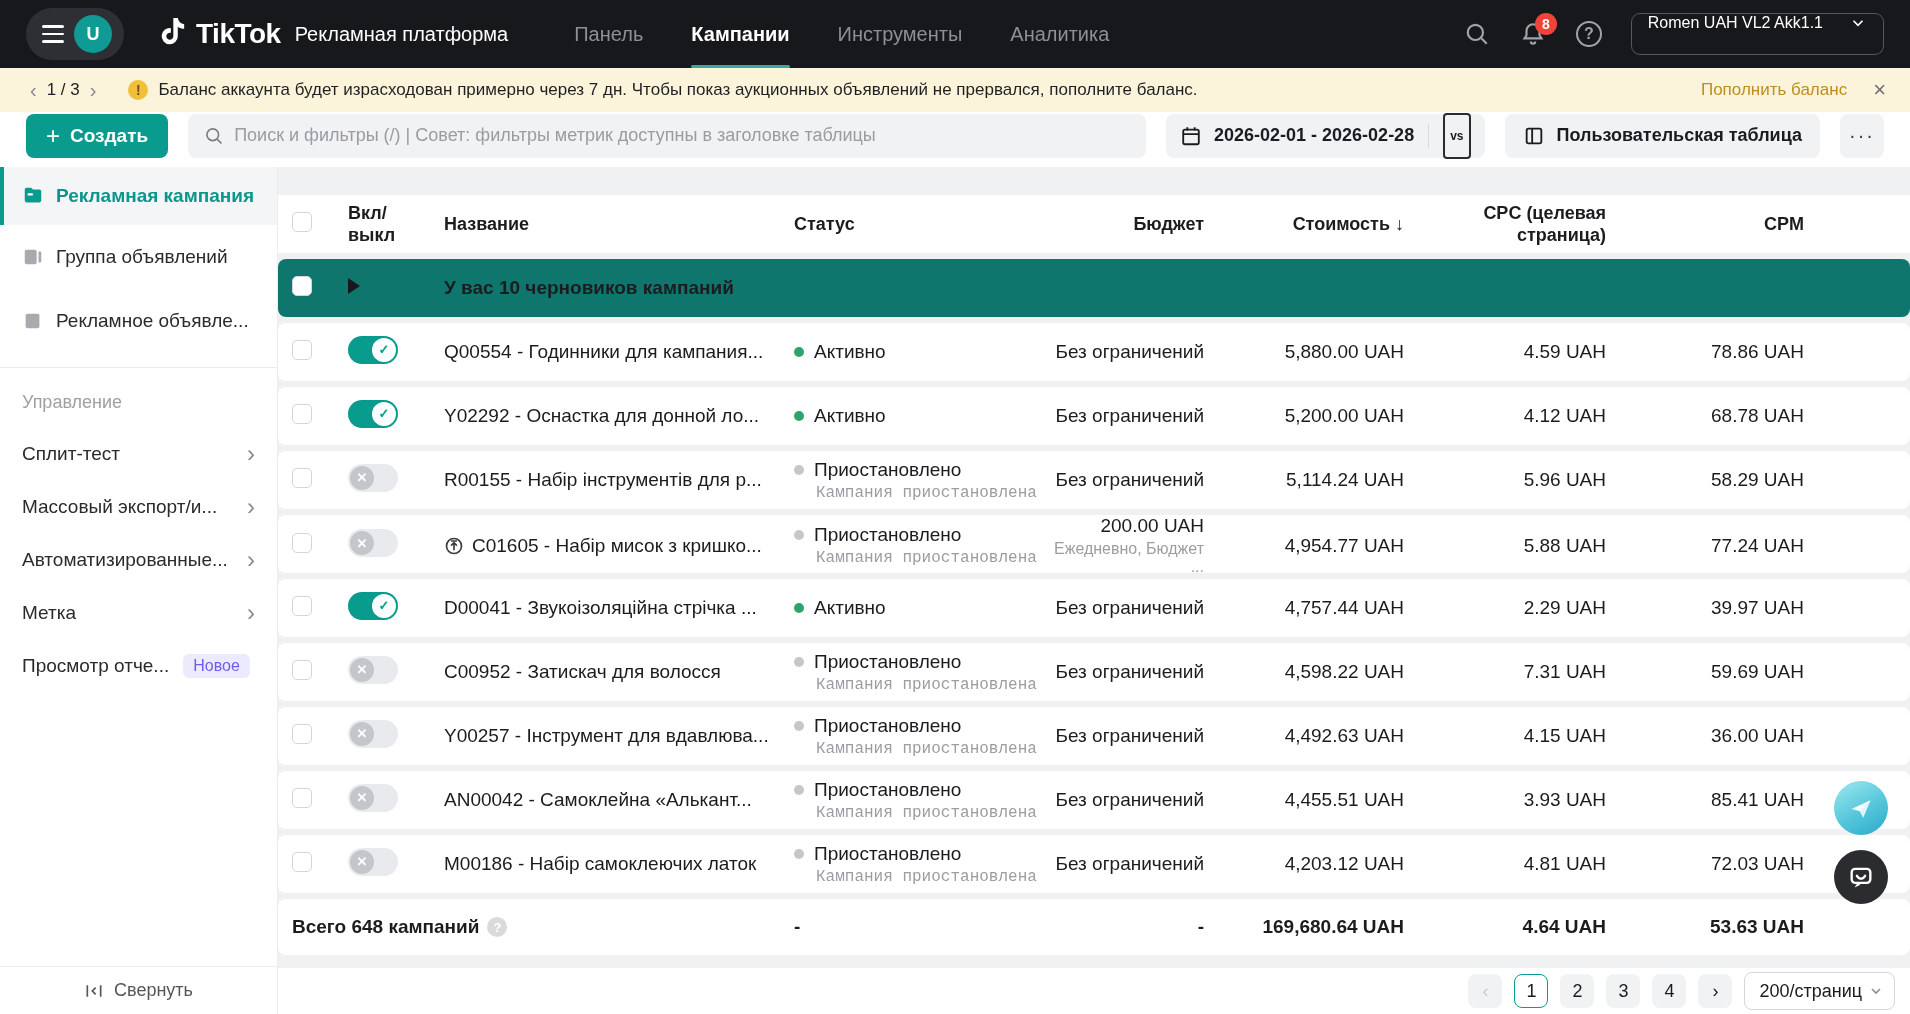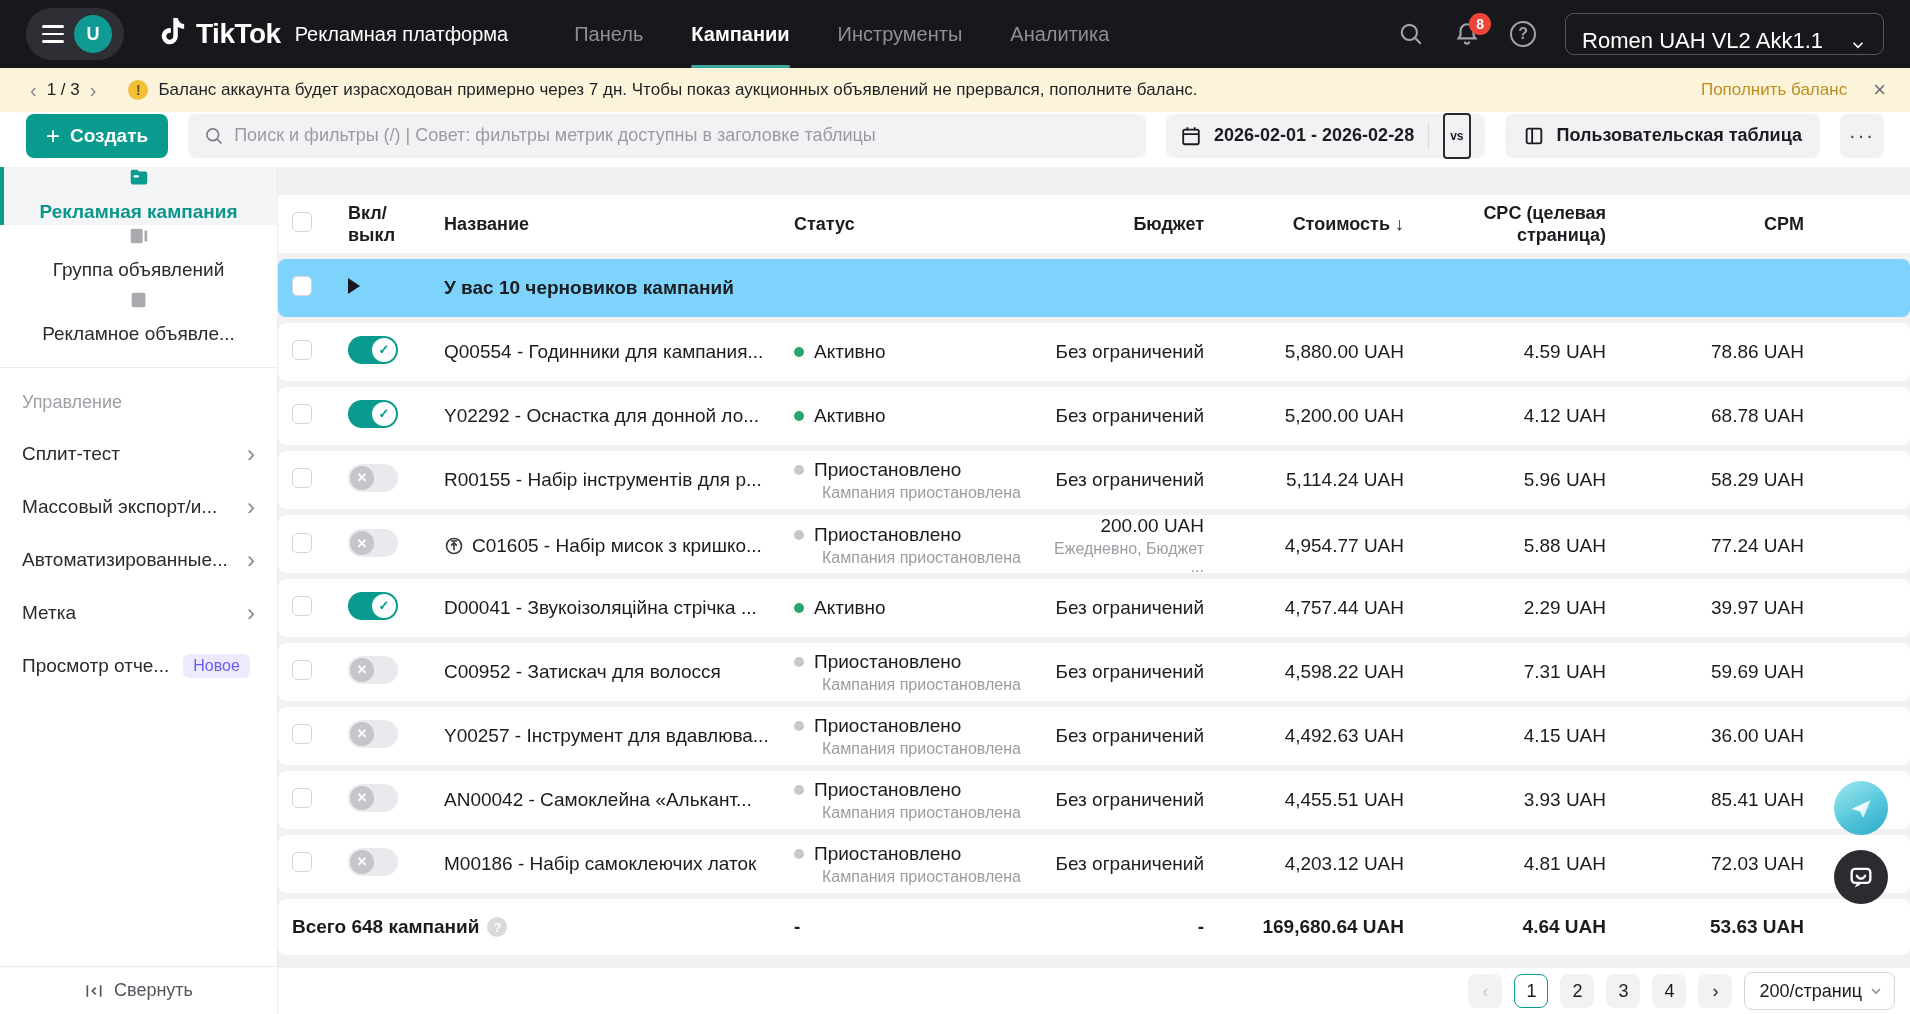--- a/index.html
+++ b/index.html
@@ -17,21 +17,21 @@
   .logo-sub { color:#fff; font-size:20px; margin-left:6px; }
   .topnav { display:flex; gap:48px; margin-left:66px; height:68px; align-items:center; }
   .topnav .nav-item { font-size:20px; color:#8e8f94; height:68px; display:flex; align-items:center; position:relative; cursor:pointer; }
   .topnav .nav-item.active { color:#fff; font-weight:bold; }
   .topnav .nav-item.active::after { content:""; position:absolute; left:0; right:0; bottom:0; height:3px; background:#3aa89f; border-radius:2px; }
   .top-right { margin-left:auto; display:flex; align-items:center; gap:28px; }
   .icon-btn { position:relative; width:28px; height:28px; display:flex; align-items:center; justify-content:center; cursor:pointer; }
   .icon-btn svg { stroke:#a2a3a9; }
   .badge { position:absolute; top:-7px; right:-10px; min-width:22px; height:22px; border-radius:11px; background:#f04438; color:#fff; font-size:14px; font-weight:bold; display:flex; align-items:center; justify-content:center; padding:0 5px; }
   .help-circle { width:26px; height:26px; border:2px solid #a2a3a9; border-radius:50%; color:#a2a3a9; font-size:16px; font-weight:bold; display:flex; align-items:center; justify-content:center; }
-  .account-box { border:1px solid #56575d; border-radius:9px; height:42px; display:flex; align-items:flex-end; gap:26px; padding:0 16px; color:#fff; font-size:22px; cursor:pointer; }
+  .account-box { border:1px solid #56575d; border-radius:9px; height:42px; display:flex; align-items:flex-start; gap:26px; padding:0 16px; color:#fff; font-size:16px; cursor:pointer; }
 
   
   .banner { height:44px; background:#fbf3da; display:flex; align-items:center; padding:0 24px; font-size:17px; }
   .banner .pg-chevron { color:#86878d; font-size:20px; cursor:pointer; padding:0 6px; }
   .banner .pg-text { color:#1f2023; margin:0 4px; }
   .warn-dot { width:20px; height:20px; border-radius:50%; background:#f2c037; color:#6b5413; font-weight:bold; font-size:14px; display:flex; align-items:center; justify-content:center; margin:0 10px 0 26px; }
   .banner-msg { color:#1f2023; }
   .banner-right { margin-left:auto; display:flex; align-items:center; gap:26px; }
   .banner-action { color:#bd8e1e; cursor:pointer; }
   .banner-close { color:#6e6f75; font-size:22px; cursor:pointer; }
@@ -45,58 +45,58 @@
   .search-box input::placeholder { color:#9b9ca2; }
   .date-btn { background:#f1f2f4; border-radius:8px; height:44px; display:flex; align-items:center; gap:12px; padding:0 14px; font-size:18px; font-weight:bold; cursor:pointer; }
   .date-divider { width:1px; height:26px; background:#d8d9dc; margin:0 2px; }
   .vs-badge { border:2px solid #2a2b2e; border-radius:4px; font-size:12px; font-weight:bold; padding:15px 5px; line-height:1; }
   .table-btn { background:#f1f2f4; border-radius:8px; height:44px; display:flex; align-items:center; gap:12px; padding:0 18px; font-size:18px; font-weight:bold; cursor:pointer; }
   .more-btn { background:#f1f2f4; border-radius:8px; height:44px; width:44px; display:flex; align-items:center; justify-content:center; font-size:20px; letter-spacing:2px; color:#3a3b40; cursor:pointer; }
 
   
   .main { display:flex; height:847px; }
   .sidebar { width:278px; background:#fff; border-right:1px solid #ececee; position:relative; flex-shrink:0; }
-  .side-item { height:64px; display:flex; align-items:center; gap:12px; padding:0 22px; font-size:19px; color:#2a2b2f; cursor:pointer; position:relative;flex-direction:column; }
+  .side-item { height:64px; display:flex; align-items:center; gap:12px; padding:0 22px; font-size:19px; color:#2a2b2f; cursor:pointer; position:relative; }
   .side-item.active { height:58px; background:#f4f5f7; color:#0b968b; font-weight:bold; }
   .side-item.active::before { content:""; position:absolute; left:0; top:0; bottom:0; width:4px; background:#0a9b8f; }
   .side-divider { height:1px; background:#ececee; margin:14px 0; }
   .side-section { color:#9fa0a5; font-size:18px; padding:10px 22px 14px; }
   .mgmt-item { height:53px; display:flex; align-items:center; padding:0 22px; font-size:19px; color:#2a2b2f; cursor:pointer; }
   .mgmt-item .chev { margin-left:auto; color:#8b8c92; font-size:24px; line-height:1; }
   .new-badge { margin-left:14px; background:#ecebfd; color:#6f5bf0; font-size:16px; border-radius:6px; padding:3px 10px; }
   .collapse-bar { position:absolute; bottom:0; left:0; right:0; height:48px; border-top:1px solid #ececee; display:flex; align-items:center; justify-content:center; gap:10px; color:#55565c; font-size:18px; cursor:pointer; background:#fff; }
 
   
   .content { flex:1; padding-top:28px; background:#f0f1f3; display:flex; flex-direction:column; }
   .trow { display:grid; grid-template-columns:56px 96px 350px 250px 160px 200px 202px 198px; align-items:center; padding-left:14px; }
   .thead { background:#fff; height:58px; margin-bottom:6px; font-weight:bold; font-size:18px; }
   .thead .hc { line-height:1.25; }
   .num { text-align:right; }
-  .drafts-row { background:#7dd3fc; height:58px; margin-bottom:6px; border-radius:8px; }
+  .drafts-row { background:#0f766e; height:58px; margin-bottom:6px; border-radius:8px; }
   .drafts-label { grid-column:3 / 9; font-weight:bold; font-size:19px; }
   .data-row { background:#fff; height:58px; margin-bottom:6px; border-radius:8px; font-size:19px; }
   .checkbox { width:20px; height:20px; border:1.5px solid #d4d5d9; border-radius:5px; background:#fff; display:inline-block; cursor:pointer; }
   .expander { width:0; height:0; border-left:12px solid #17181c; border-top:8px solid transparent; border-bottom:8px solid transparent; display:inline-block; cursor:pointer; }
   .toggle { width:50px; height:28px; border-radius:14px; position:relative; display:inline-block; cursor:pointer; }
   .toggle .knob { position:absolute; top:2px; width:24px; height:24px; border-radius:50%; display:flex; align-items:center; justify-content:center; font-size:13px; font-weight:bold; }
   .toggle .check, .toggle .cross { display:none; }
   .toggle.on { background:#0a9b8f; }
   .toggle.on .knob { right:2px; background:#fff; color:#0a9b8f; }
   .toggle.on .check { display:block; }
   .toggle.off { background:#e9eaed; }
   .toggle.off .knob { left:2px; background:#c4c6cb; color:#fff; }
   .toggle.off .cross { display:block; }
   .c-name { display:flex; align-items:center; gap:8px; padding-right:18px; white-space:nowrap; overflow:hidden; }
   .c-name svg { flex-shrink:0; }
   .status-main { display:flex; align-items:center; gap:10px; }
   .dot { width:10px; height:10px; border-radius:50%; display:inline-block; }
   .dot.green { background:#2aa56c; }
   .dot.gray { background:#c5c7cb; }
   .sub { font-size:16px; color:#9c9da3; margin-top:3px; }
-  .c-status .sub { margin-left:28px; }
+  .c-status .sub { margin-left:22px;font-family:Liberation Mono, monospace; }
   .totals-row { background:#fff; height:56px; margin-bottom:6px; border-radius:8px; font-size:19px; font-weight:bold; }
   .totals-label { grid-column:1 / 4; display:flex; align-items:center; gap:8px; }
   .qmark { width:20px; height:20px; border-radius:50%; background:#d9dadd; color:#fff; font-size:13px; font-weight:bold; display:flex; align-items:center; justify-content:center; }
   .footer-bar { background:#fff; height:46px; display:flex; align-items:center; justify-content:flex-end; gap:12px; padding-right:15px; margin-top:auto; }
   .page-btn { width:34px; height:34px; border-radius:8px; background:#f1f2f4; border:none; font-size:18px; color:#1b1c1f; display:flex; align-items:center; justify-content:center; cursor:pointer; font-family:inherit; }
   .page-btn.active { background:#fff; border:1.5px solid #0a9b8f; }
   .page-btn.nav-prev { color:#c9cacd; }
   .page-size { height:38px; border:1px solid #d5d6da; border-radius:8px; background:#fff; display:flex; align-items:center; gap:6px; padding:0 10px 0 14px; font-size:18px; cursor:pointer; }
   .page-size .label { max-width:104px; overflow:hidden; white-space:nowrap; display:inline-block; }
 

